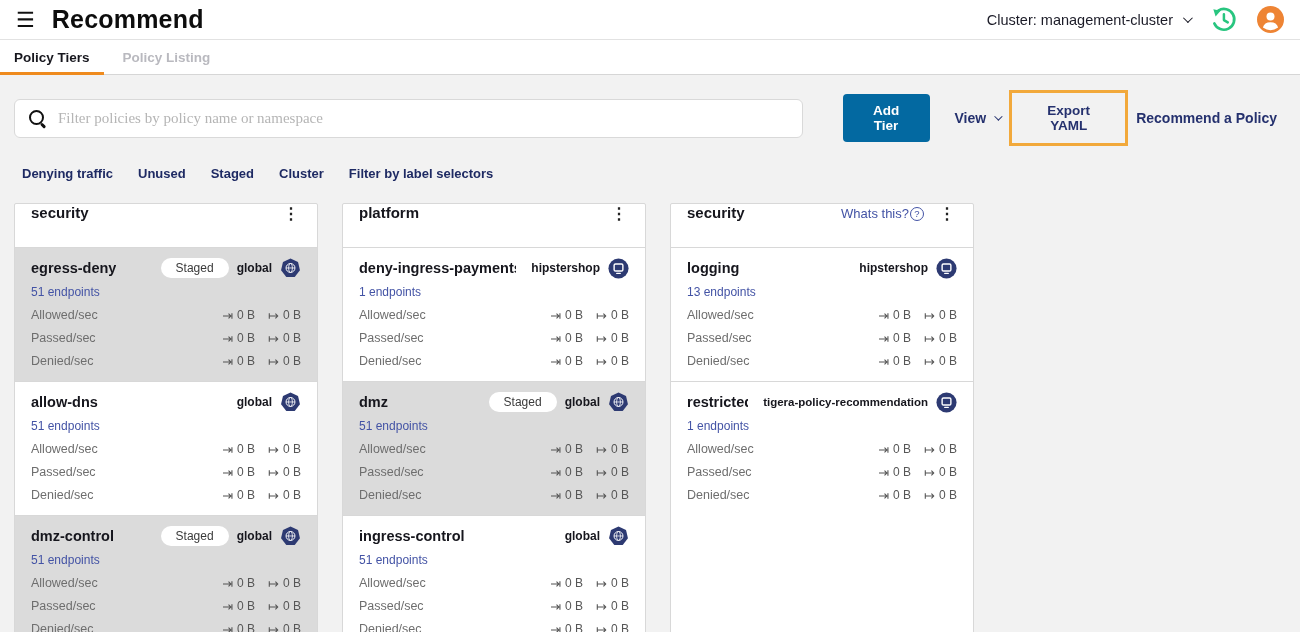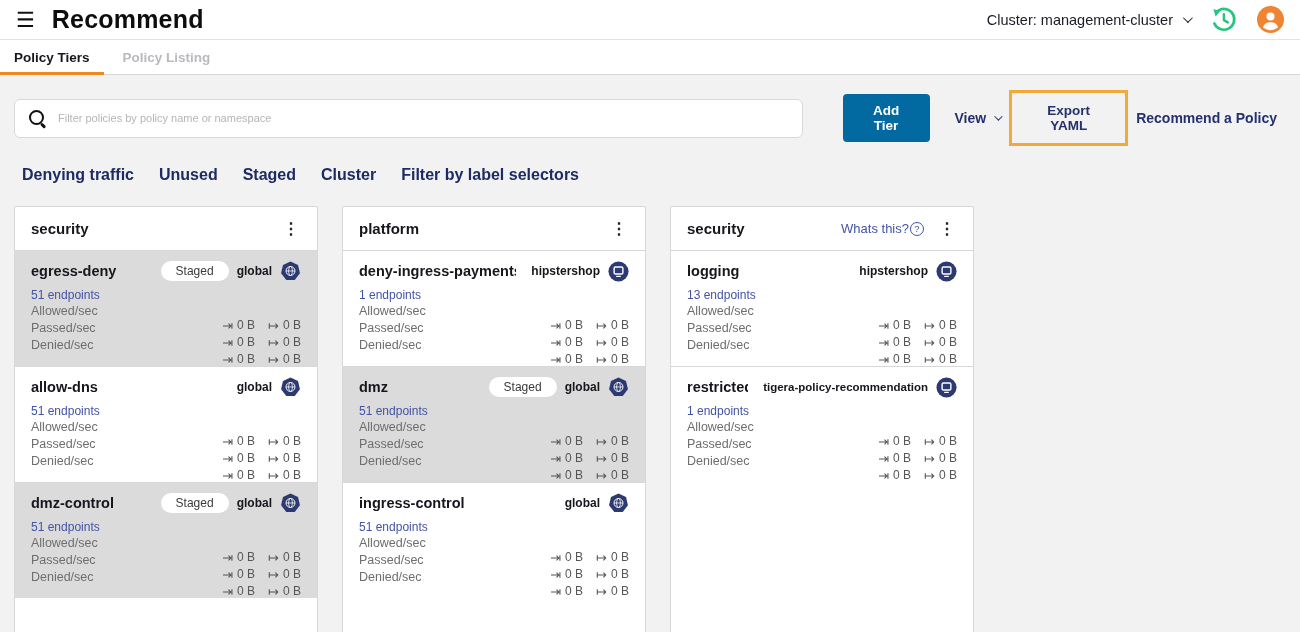--- a/index.html
+++ b/index.html
@@ -26,59 +26,59 @@
 
   
   .toolbar { display:flex; align-items:center; padding:15px 23px 0 14px; }
   .searchbox { width:813px; height:39px; background:#fff; border:1px solid #d9d9d9; border-radius:6px;
     display:flex; align-items:center; padding:0 12px; gap:11px; }
   .mag { position:relative; width:20px; height:20px; flex:0 0 auto; }
   .mag::before { content:""; position:absolute; left:2px; top:2px; width:11px; height:11px;
     border:2.6px solid #101010; border-radius:50%; }
   .mag::after { content:""; position:absolute; left:14px; top:14px; width:6px; height:2.8px;
     background:#101010; border-radius:2px; transform:rotate(45deg); transform-origin:0 50%; }
-  .searchbox input { border:none; outline:none; flex:1; font-size:11px; color:#a16207;
-    font-family:Liberation Sans, sans-serif; background:transparent; }
+  .searchbox input { border:none; outline:none; flex:1; font-size:15px; color:#a16207;
+    font-family:Liberation Serif, serif; background:transparent; }
   .searchbox input::placeholder { color:#b5b5b5; }
   .btn-add { margin-left:40px; background:#0369a1; color:#fff; border:none; border-radius:4px;
     font-size:13.5px; font-weight:700; padding:9px 17px; cursor:pointer; font-family:"Liberation Sans", sans-serif; }
   .view-btn { margin-left:25px; display:flex; align-items:center; gap:8px; color:#25316e;
     font-size:14px; font-weight:700; cursor:pointer; }
   .view-btn .chev { border-color:#25316e; width:6px; height:6px; }
   .export-btn { margin-left:9px; border:3px solid #f2a93b; padding:10px 15px; min-width:119px;
     text-align:center; font-size:13.5px; font-weight:700; color:#25316e; cursor:pointer; background:transparent; }
   .recommend { margin-left:8px; color:#25316e; font-size:14px; font-weight:700; cursor:pointer; white-space:nowrap; }
 
   
   .qfilters { display:flex; gap:25px; padding-left:22px; margin-top:20px; }
-  .qfilter { color:#1e2a63; font-size:16px; font-weight:600; cursor:pointer; }
+  .qfilter { color:#1e2a63; font-size:13px; font-weight:600; cursor:pointer; }
 
   
   .board { display:flex; gap:24px; padding:0 14px; margin-top:22px; align-items:flex-start; }
   .tier { width:304px; background:#fff; border:1px solid #d8d8d8; border-radius:2px; min-height:452px; }
-  .tier-head { height:44px; display:flex; align-items:center; padding:0 16px; border-bottom:1px solid #d8d8d8; }
+  .tier-head { height:44px; display:flex; align-items:flex-start; padding:0 16px; border-bottom:1px solid #d8d8d8; }
   .tier-name { font-size:15px; font-weight:800; color:#16161d; }
   .tier-head-right { margin-left:auto; display:flex; align-items:center; gap:13px; }
   .whats-this { display:flex; align-items:center; gap:1px; color:#4353a5; font-size:13px; cursor:pointer; }
   .qmark { width:14px; height:14px; border:1.2px solid #4353a5; border-radius:50%; font-size:9.5px;
     display:flex; align-items:center; justify-content:center; }
   .kebab { font-size:16px; font-weight:700; color:#222; cursor:pointer; padding:0 2px; }
 
   
   .pcard { padding:8px 16px 12px; border-bottom:1px solid #d8d8d8; cursor:pointer; }
   .pcard:last-child { border-bottom:none; }
   .pcard.staged-bg { background:#dbdbdb; }
   .prow1 { display:flex; align-items:center; height:24px;gap:9px; }
   .pname { font-size:14.5px; font-weight:700; color:#16161d; white-space:nowrap; overflow:hidden; flex:0 1 auto; }
   .pmeta { margin-left:auto; display:flex; align-items:center; gap:8px; flex:0 0 auto; padding-left:6px; }
   .pill { background:#fff; border-radius:20px; padding:3px 15px; font-size:12px; color:#3a3a3a; }
   .scope { font-size:12px; font-weight:700; color:#16161d; white-space:nowrap; }
   .scope.sm { font-size:11.5px; }
   .endpoints { display:inline-block; margin-top:5px; font-size:12px; color:#4353a5; cursor:pointer; }
-  .mrow { display:flex; align-items:flex-start; margin-top:1px; height:16px;flex-direction:column; }
+  .mrow { display:flex; align-items:center; margin-top:7px; height:16px; }
   .mlabel { font-size:12.5px; color:#6e6e6e; }
   .mvals { margin-left:auto; display:flex; gap:13px; }
   .mval { display:flex; align-items:center; gap:4px; font-size:12px; color:#565656; }
   .dir { font-size:13px; color:#565656; line-height:1; }
   .sicon { display:inline-flex; width:21px; height:21px; flex:0 0 auto; }
 </style>
 </head>
 <body>
 
 <div class="app-header">

